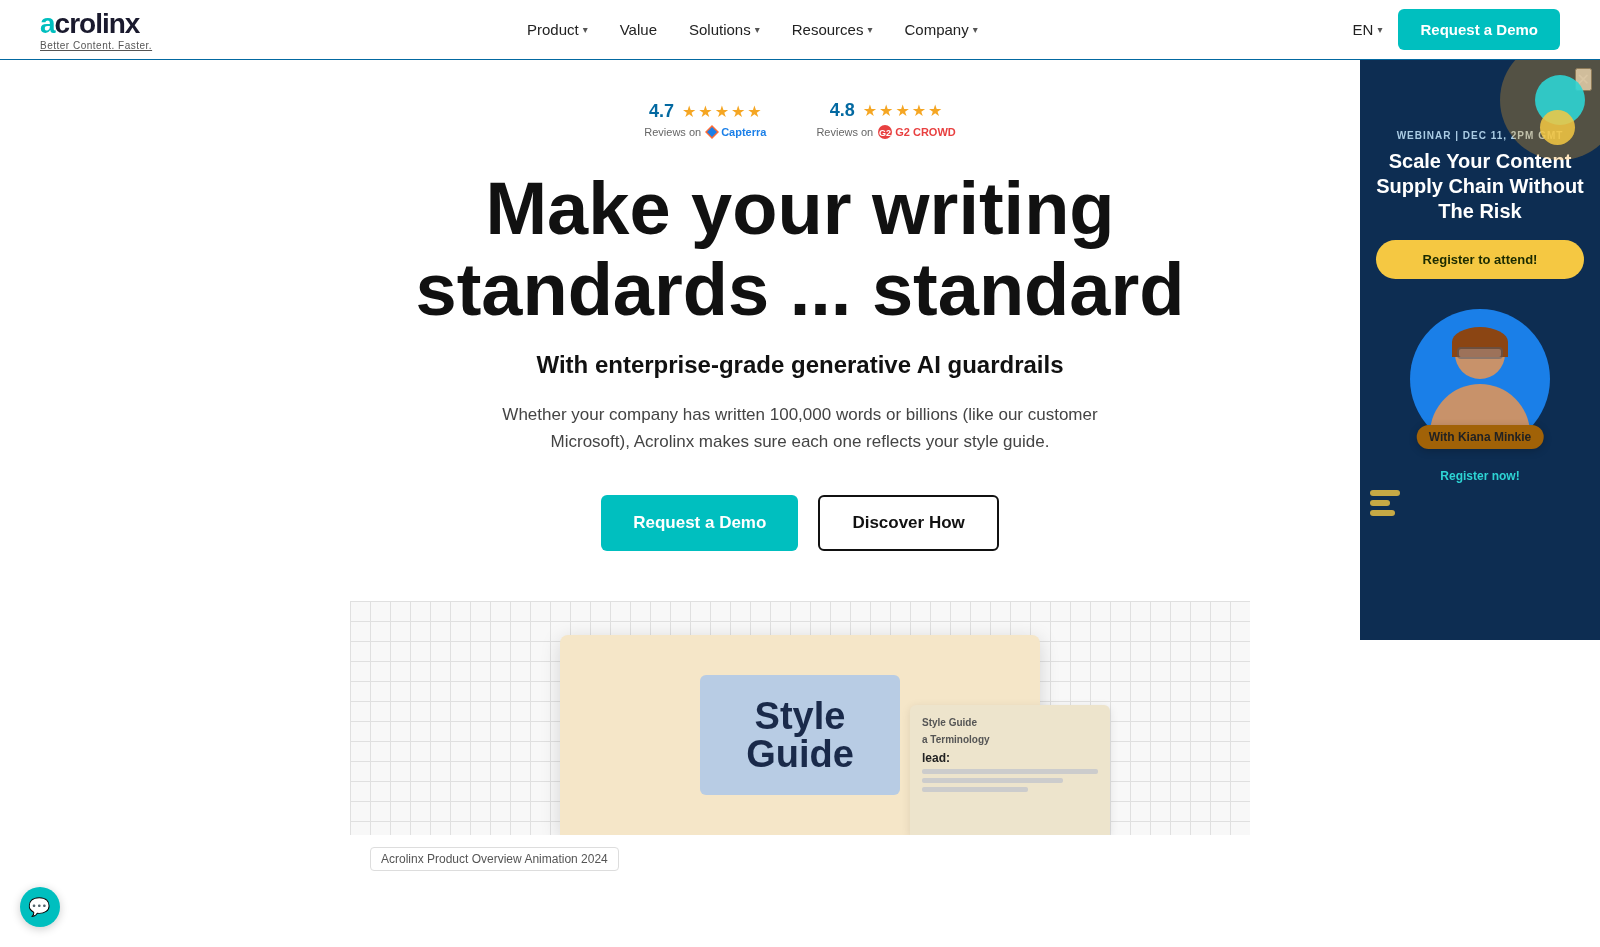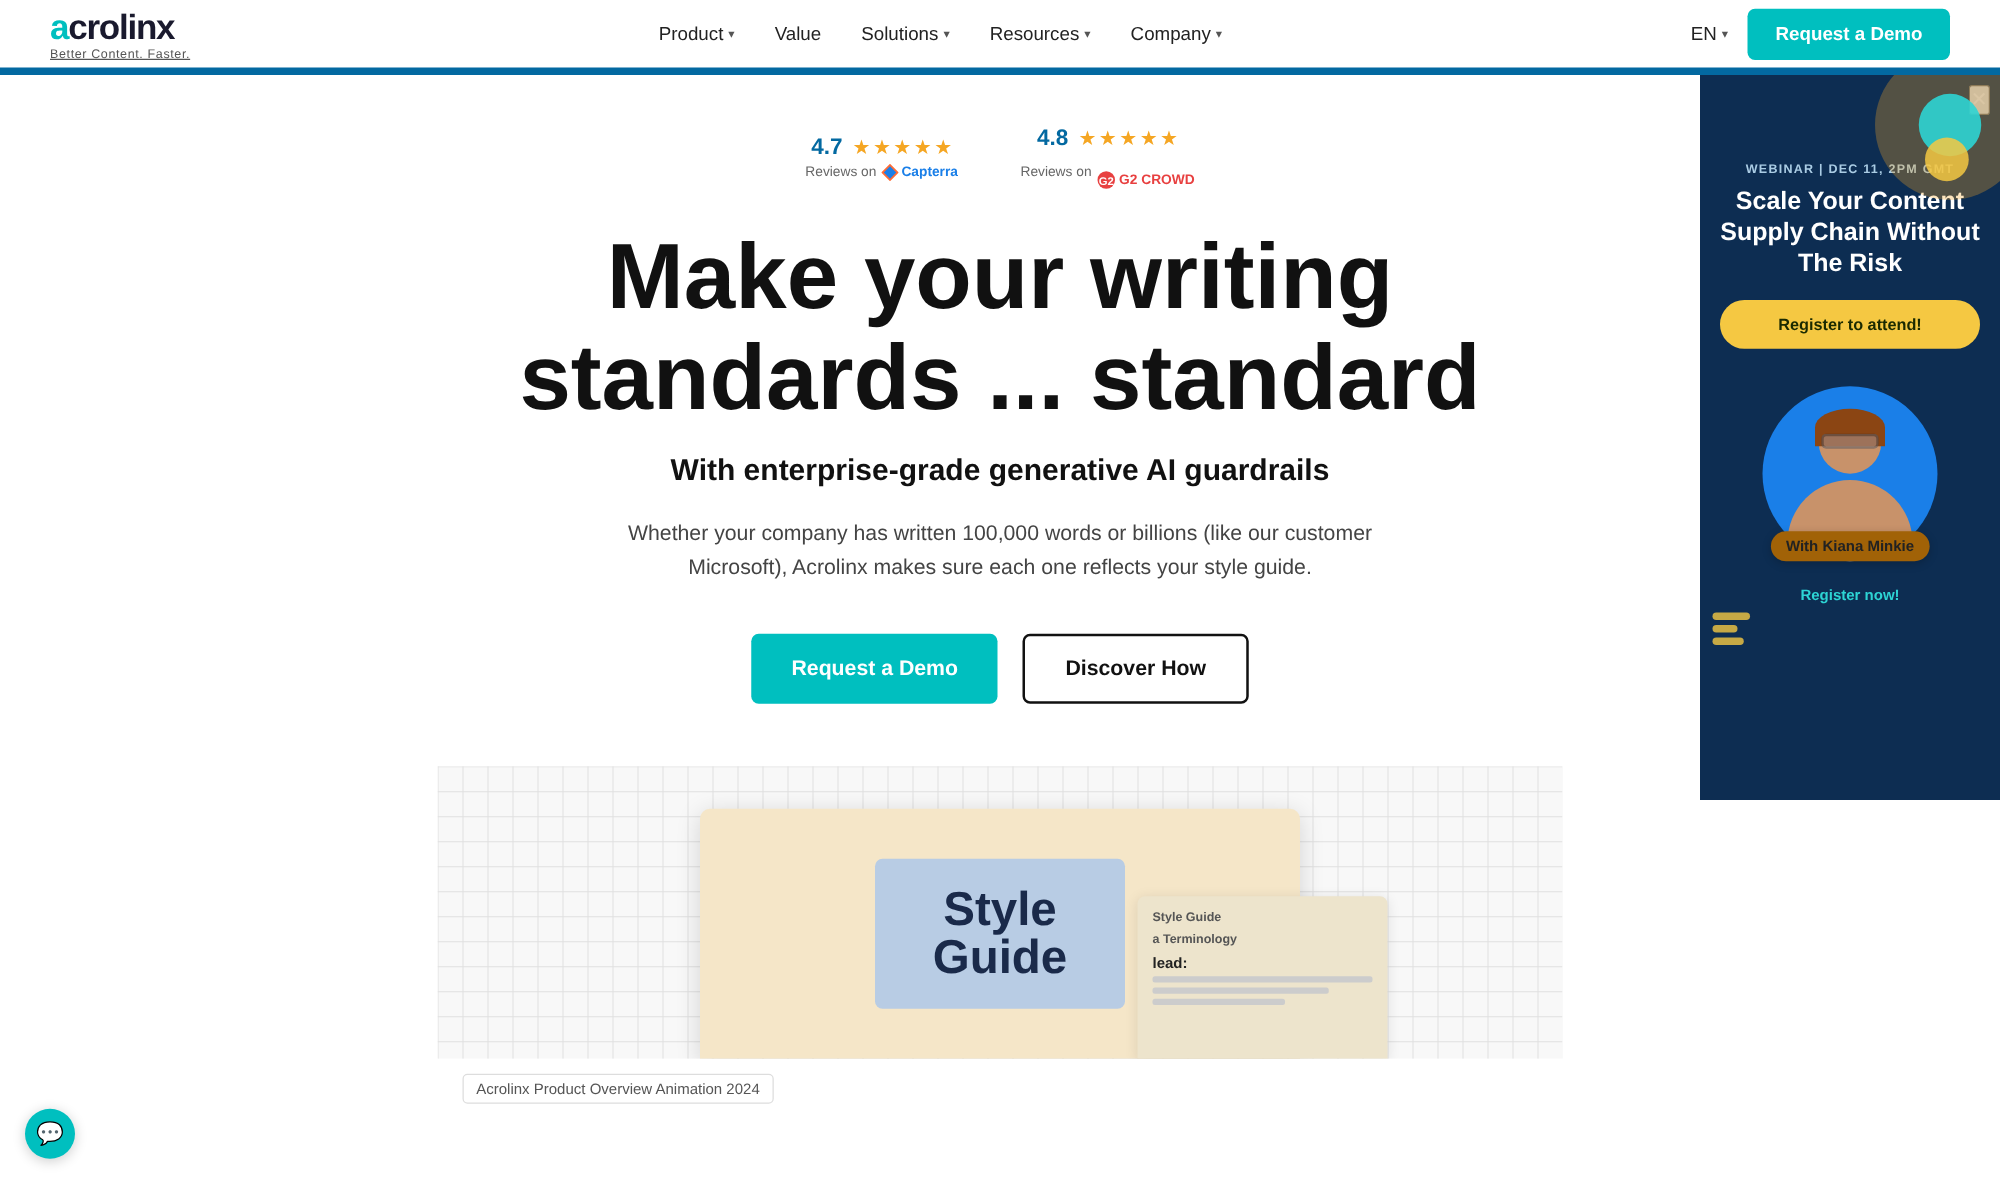--- a/index.html
+++ b/index.html
@@ -5,21 +5,21 @@
     * { margin: 0; padding: 0; box-sizing: border-box; }
     body { font-family: -apple-system, BlinkMacSystemFont, 'Segoe UI', Arial, sans-serif; background: #fff; width: 1600px; min-height: 947px; overflow-x: hidden; }
 
     
     header {
       display: flex;
       align-items: center;
       justify-content: space-between;
       padding: 0 40px;
       height: 60px;
-      border-bottom: 6px solid #0369a1;
+      border-bottom: 1px solid #0369a1;
       position: relative;
       z-index: 10;
     }
     .logo-area {
       display: flex;
       flex-direction: column;
       align-items: flex-start;
     }
     .logo-text {
       font-size: 28px;
@@ -474,21 +474,21 @@
           <div class="stars">
             <span class="star">★</span>
             <span class="star">★</span>
             <span class="star">★</span>
             <span class="star">★</span>
             <span class="star-half">★</span>
           </div>
         </div>
         <div class="rating-label">
           <span>Reviews on</span>
-          <span style="display:inline-flex;align-items:center;gap:2px;margin-top:12px;">
+          <span style="display:inline-flex;align-items:center;gap:2px;">
             <svg width="16" height="16" viewBox="0 0 16 16">
                 <circle cx="8" cy="8" r="7" fill="#e84040"></circle>
                 <text x="8" y="12" text-anchor="middle" font-size="9" font-weight="bold" fill="white">G2</text>
               </svg>
             <span style="font-weight:700;color:#e84040;">G2 CROWD</span>
           </span>
         </div>
       </div>
     </div>
 

